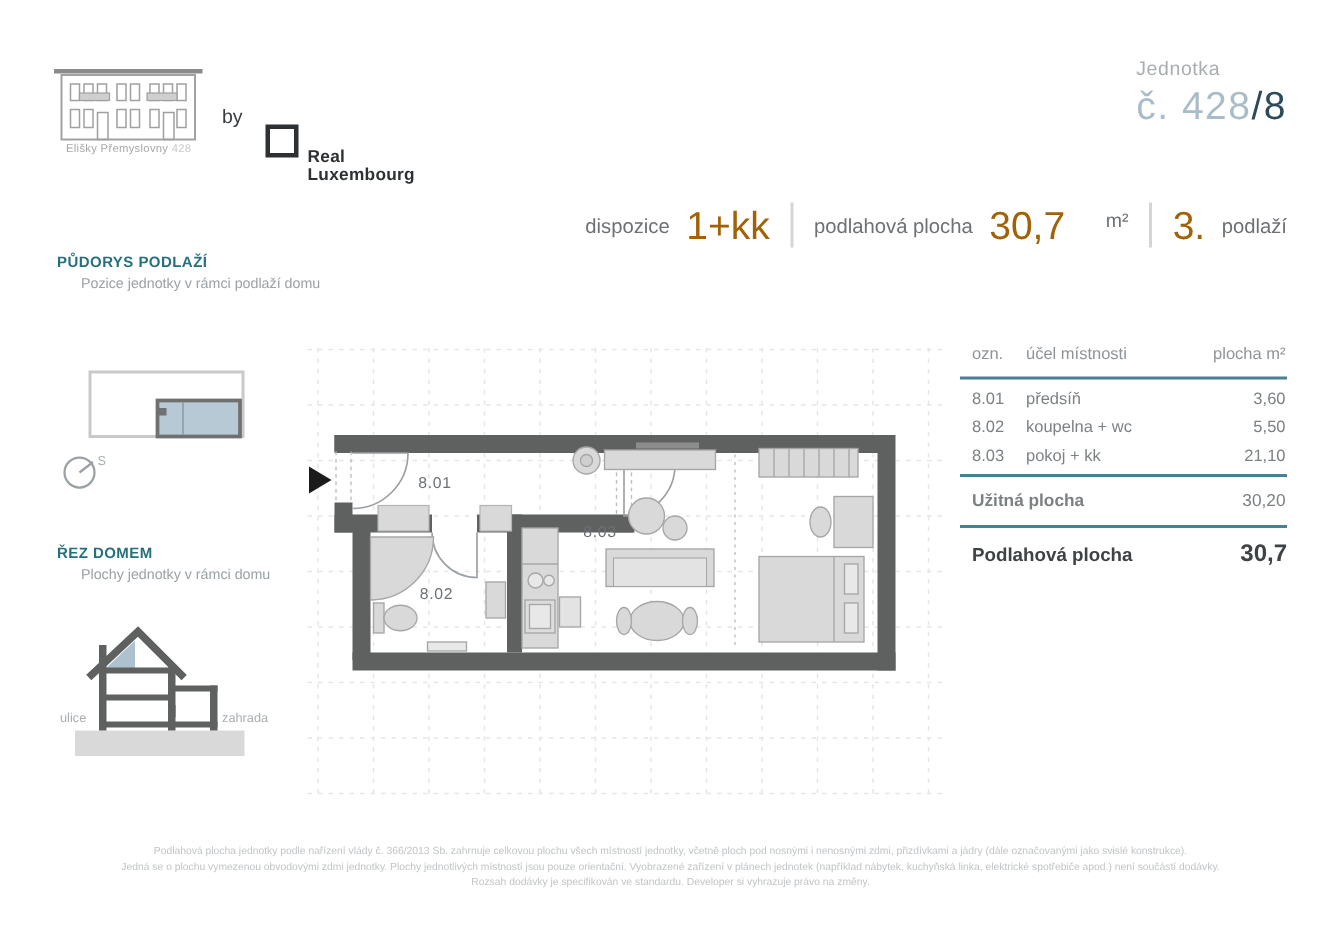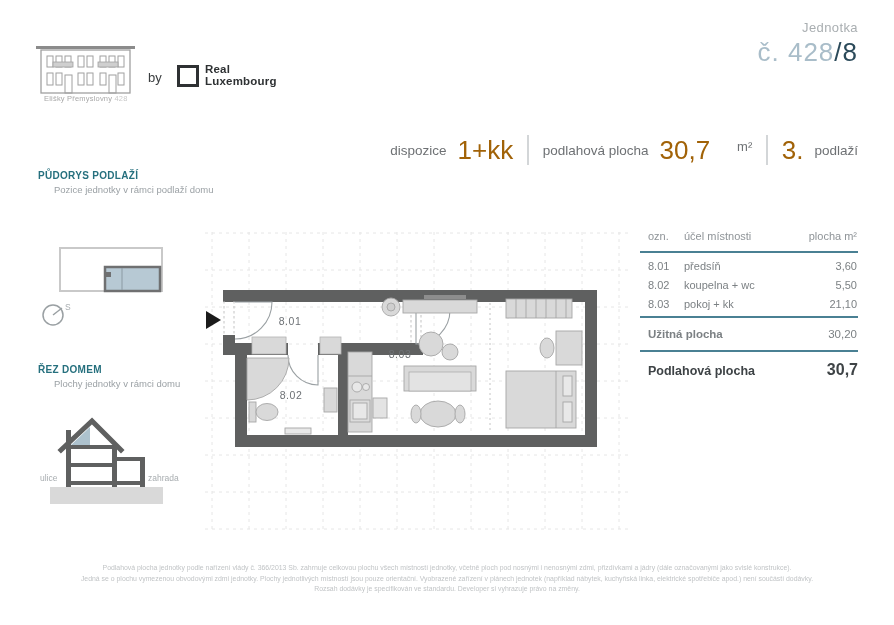--- a/index.html
+++ b/index.html
@@ -4,24 +4,24 @@
 <style>
   html,body{margin:0;padding:0;background:#ffffff;}
   .page{position:relative;width:894px;height:625px;background:#fff;
         font-family:"Liberation Sans",sans-serif;overflow:hidden;}
 
   
   .brand-illustration{position:absolute;left:30px;top:38px;}
   .brand-by{position:absolute;left:148px;top:70px;font-size:13px;font-weight:400;color:#3a3d3f;}
   .brand-logo{position:absolute;left:177px;top:64px;display:flex;align-items:center;}
   .logo-square{width:16px;height:16px;border:3px solid #2e3133;margin-right:6px;}
-  .logo-text{font-size:11.5px;font-weight:700;color:#2e3133;line-height:11.5px;letter-spacing:.2px;}
-
-  
-  .unit-block{position:absolute;right:36px;top:20px;text-align:right;}
+  .logo-text{font-size:11.5px;font-weight:700;color:#2e3133;line-height:11.5px;letter-spacing:.2px;margin-top:36px;}
+
+  
+  .unit-block{position:absolute;right:36px;top:38px;text-align:left;}
   .unit-label{font-size:13px;color:#a9aeb1;letter-spacing:.4px;}
   .unit-number{margin-top:2px;font-size:26px;letter-spacing:1px;}
   .unit-number .pre{color:#a9bdc9;font-weight:400;}
   .unit-number .suf{color:#2b4a5a;font-weight:400;}
 
   
   .specs{position:absolute;right:36px;top:131px;display:flex;align-items:center;gap:14px;height:38px;}
   .spec{display:flex;align-items:center;gap:11px;}
   .spec-label{font-size:13.5px;color:#6e7174;}
   .spec-value{font-size:26px;color:#a16207;font-weight:500;}

